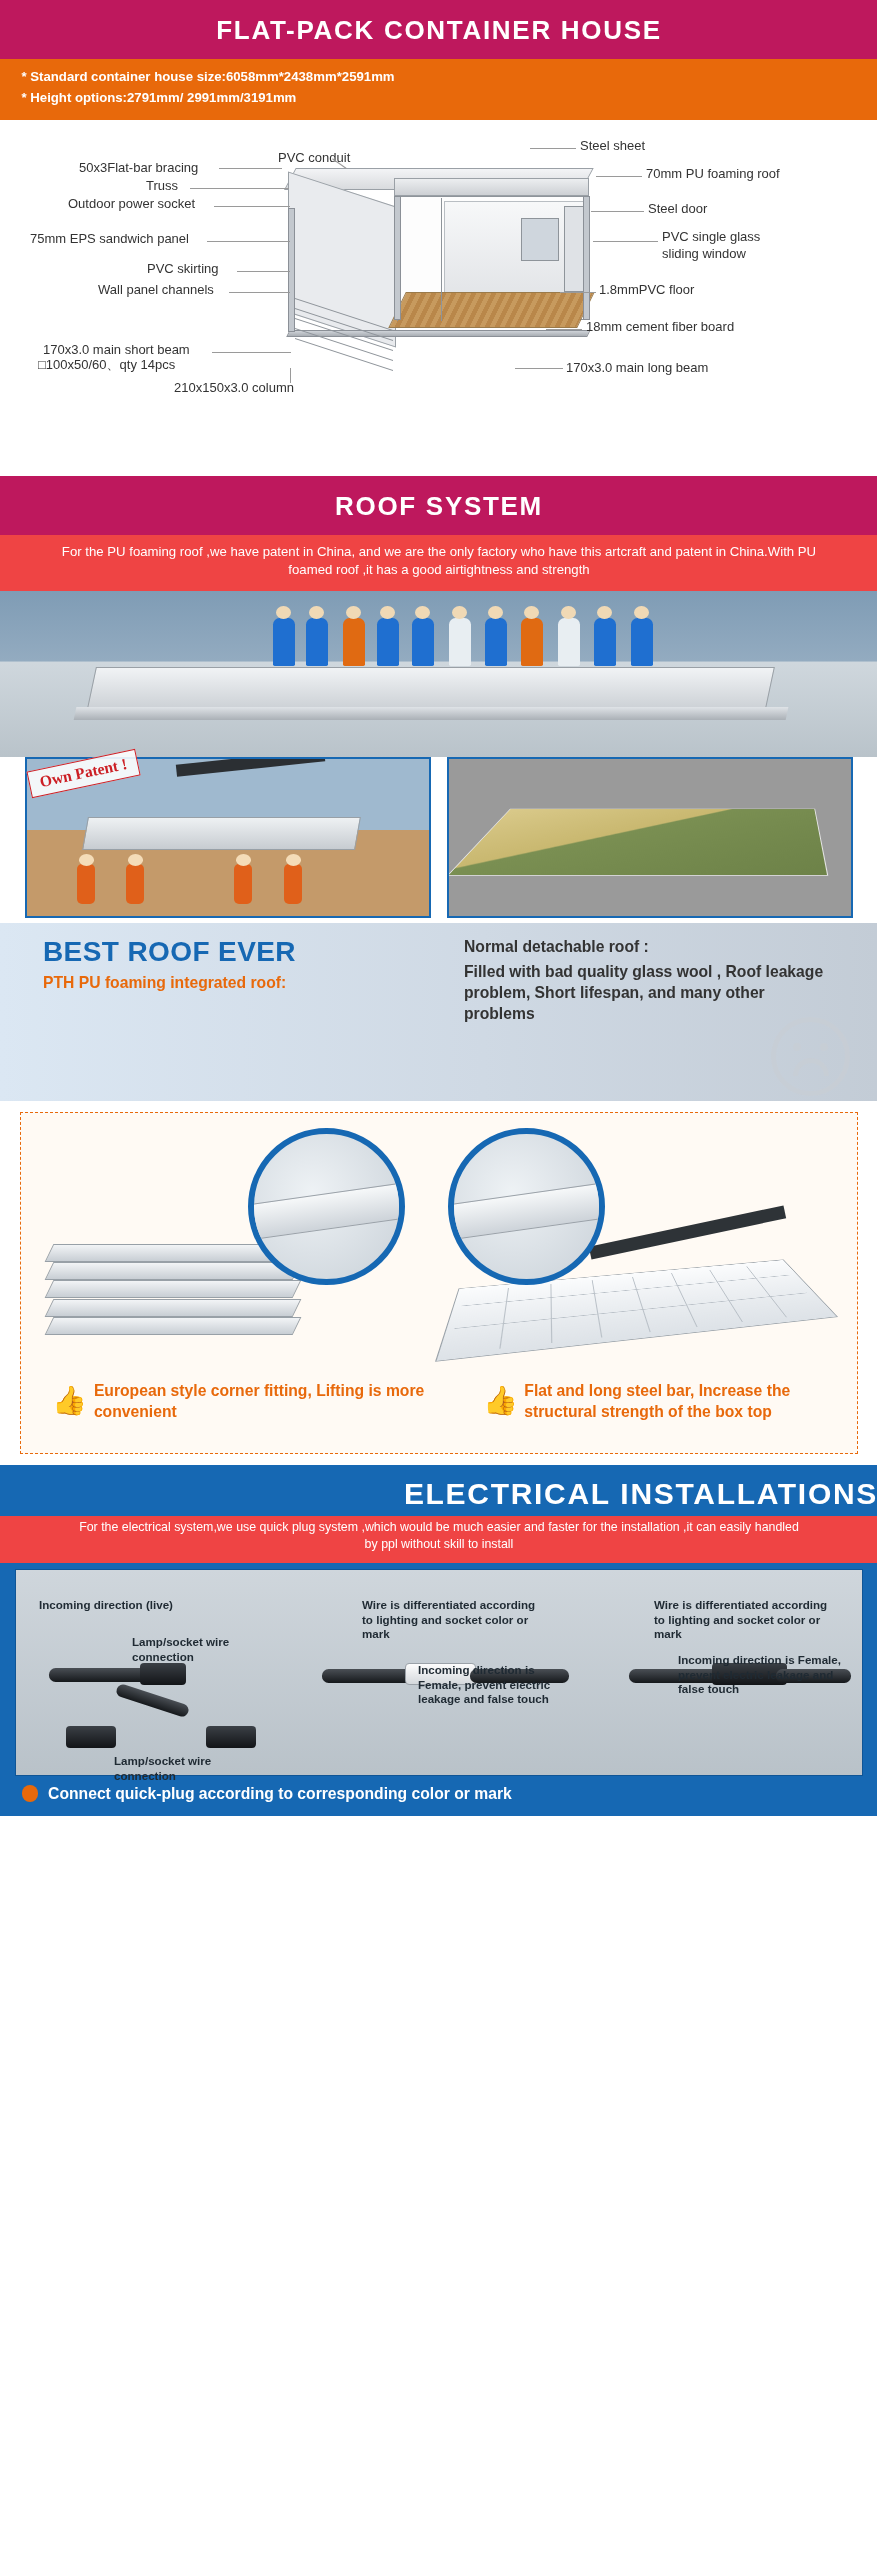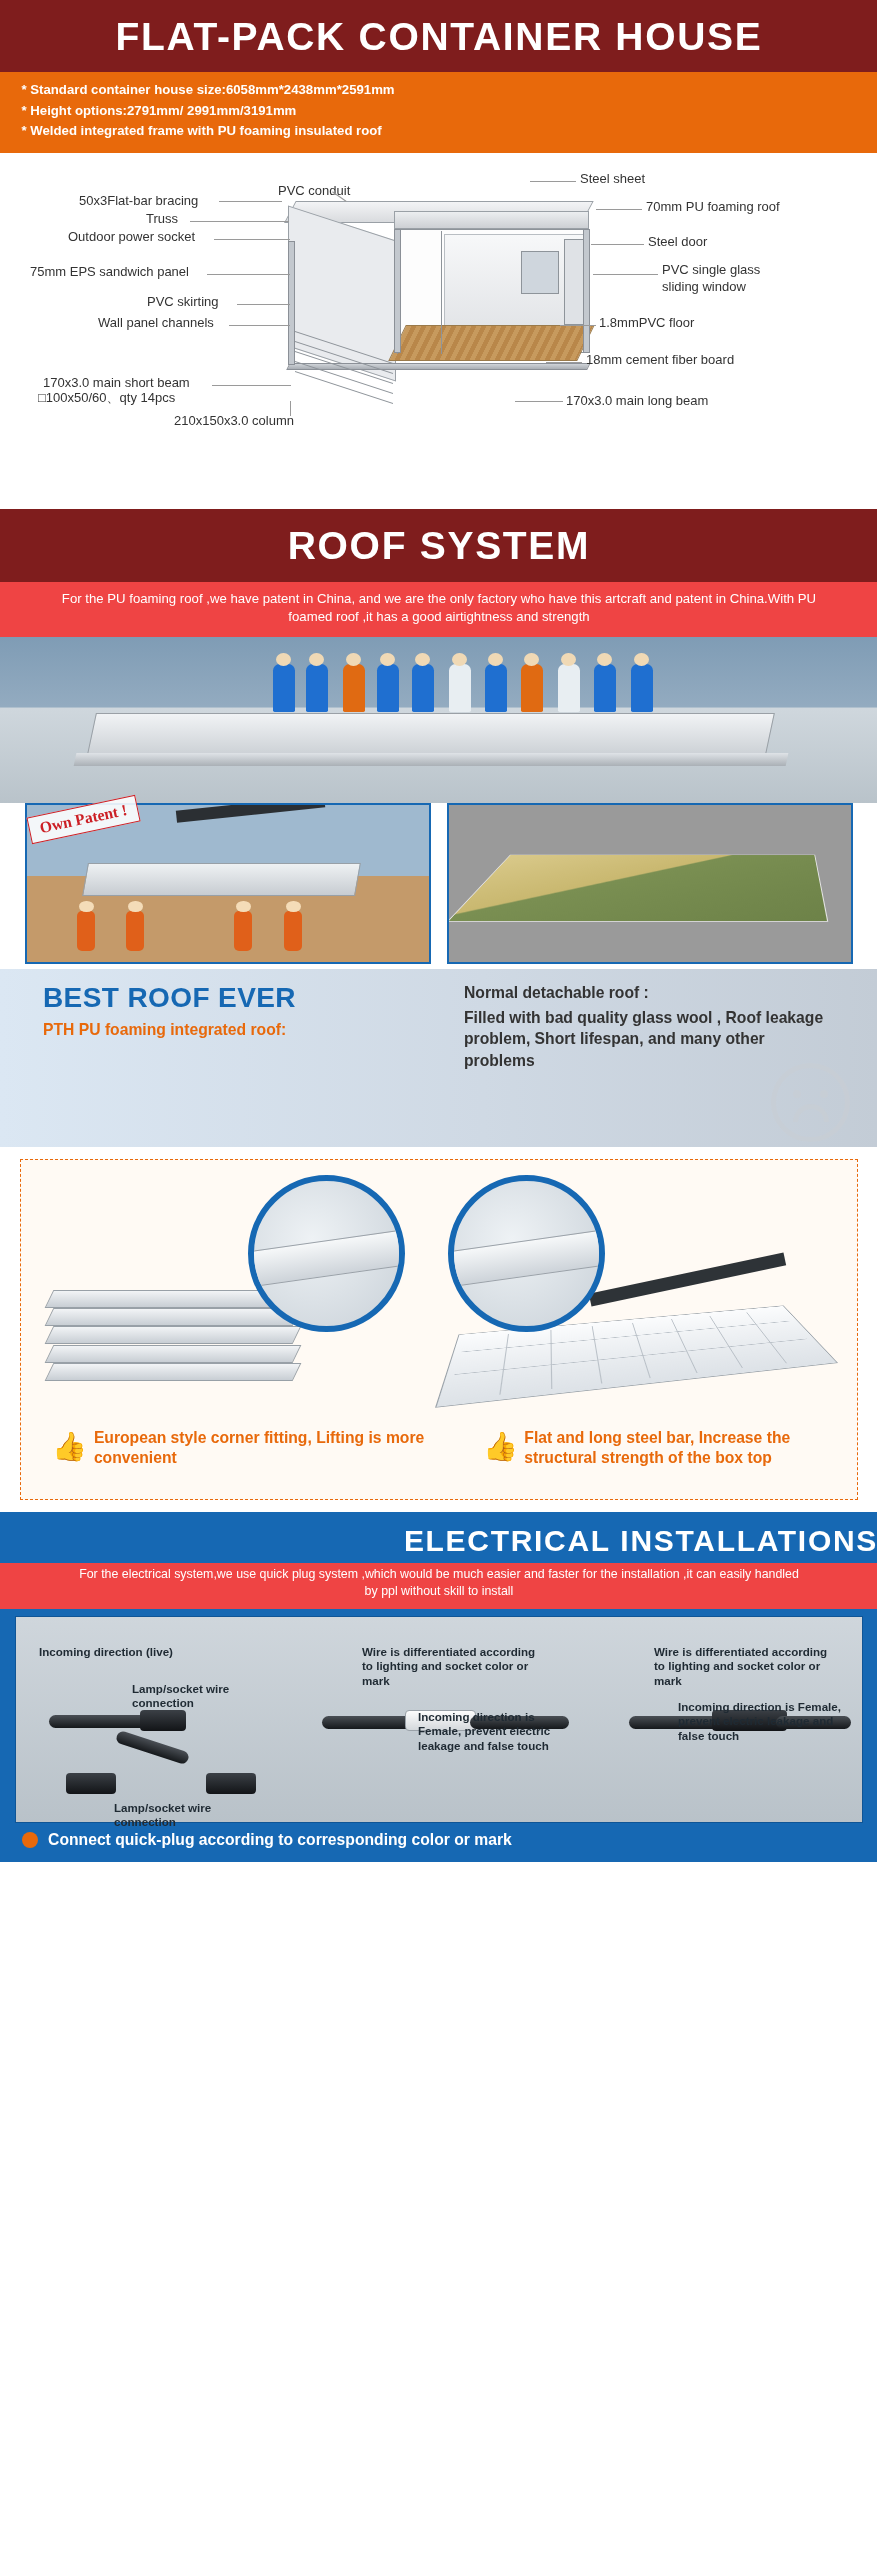--- a/index.html
+++ b/index.html
@@ -7,24 +7,24 @@
   body {
     width:878px;
     font-family:"Liberation Sans", sans-serif;
     background:#ffffff;
     color:#333;
   }
   .page { width:878px; position:relative; }
 
   
   .banner {
-    background:#7f1d1d;
+    background:#be185d;
     color:#fff;
     text-align:center;
-    font-size:39px;
+    font-size:26px;
     font-weight:bold;
     letter-spacing:1.7px;
     padding:15px 0 13.2px;
   }
   .banner.blue { background:#1668b3; }
   .banner-sub {
     background:#ef4444;
     color:#fff;
     text-align:center;
     font-size:13.2px;
@@ -329,21 +329,20 @@
 </head>
 <body>
 
 <div class="page">
 
   <div class="banner">FLAT-PACK CONTAINER HOUSE</div>
 
   <div class="spec-list">
     <div>* Standard container house size:6058mm*2438mm*2591mm</div>
     <div>* Height options:2791mm/ 2991mm/3191mm</div>
-    <div>* Welded integrated frame with PU foaming insulated roof</div>
   </div>
 
   <div class="diagram-wrap">
 
     <div class="cont">
       <div class="roof"></div>
       <div class="roof2"></div>
       <div class="leftface"></div>
       <div class="frontframe"></div>
       <div class="innerwall"></div>

